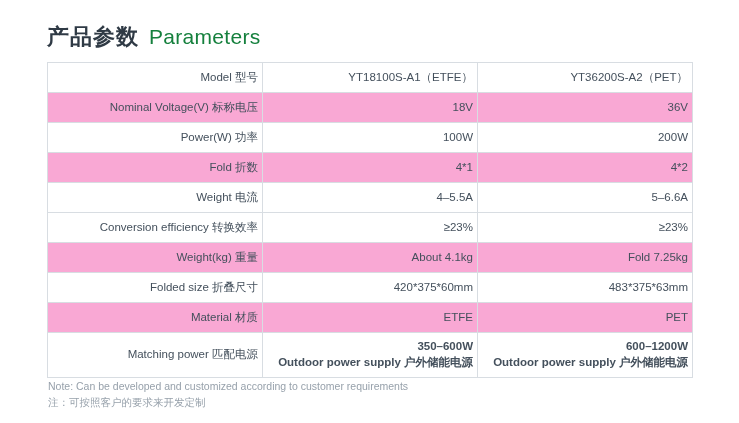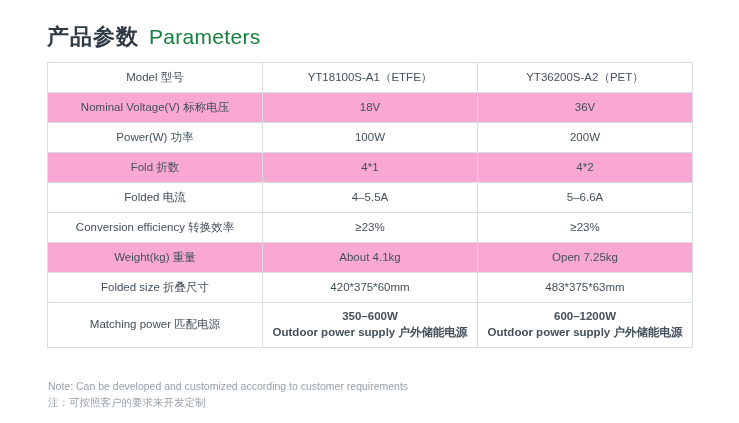--- a/index.html
+++ b/index.html
@@ -50,21 +50,21 @@
     border-collapse: collapse;
     width: 100%;
     table-layout: fixed;
     background: #ffffff;
   }
   table.params td {
     border: 1px solid #d8dde2;
     height: 25px;
     font-size: 11.5px;
     color: #44505c;
-    text-align: center;
+    text-align: right;
     vertical-align: middle;
     padding: 2px 4px;
     line-height: 1.35;
   }
   table.params tr.alt td {
     background: #f9a8d4;
   }
   table.params tr.white td {
     background: #ffffff;
   }
@@ -127,38 +127,43 @@
           <td class="label-cell">Power(W) 功率</td>
           <td>100W</td>
           <td>200W</td>
         </tr>
         <tr class="alt">
           <td class="label-cell">Fold 折数</td>
           <td>4*1</td>
           <td>4*2</td>
         </tr>
         <tr class="white">
-          <td class="label-cell">Folded 电流</td>
+          <td class="label-cell">Weight 电流</td>
           <td>4–5.5A</td>
           <td>5–6.6A</td>
         </tr>
         <tr class="white">
           <td class="label-cell">Conversion efficiency 转换效率</td>
           <td>≥23%</td>
           <td>≥23%</td>
         </tr>
         <tr class="alt">
           <td class="label-cell">Weight(kg) 重量</td>
           <td>About 4.1kg</td>
-          <td>Open 7.25kg</td>
+          <td>Fold 7.25kg</td>
         </tr>
         <tr class="white">
           <td class="label-cell">Folded size 折叠尺寸</td>
           <td>420*375*60mm</td>
           <td>483*375*63mm</td>
+        </tr>
+        <tr class="alt">
+          <td class="label-cell">Material 材质</td>
+          <td>ETFE</td>
+          <td>PET</td>
         </tr>
         <tr class="white tall">
           <td class="label-cell">Matching power 匹配电源</td>
           <td class="two-line">
             <span class="l1">350–600W</span>
             <span class="l2">Outdoor power supply 户外储能电源</span>
           </td>
           <td class="two-line">
             <span class="l1">600–1200W</span>
             <span class="l2">Outdoor power supply 户外储能电源</span>

